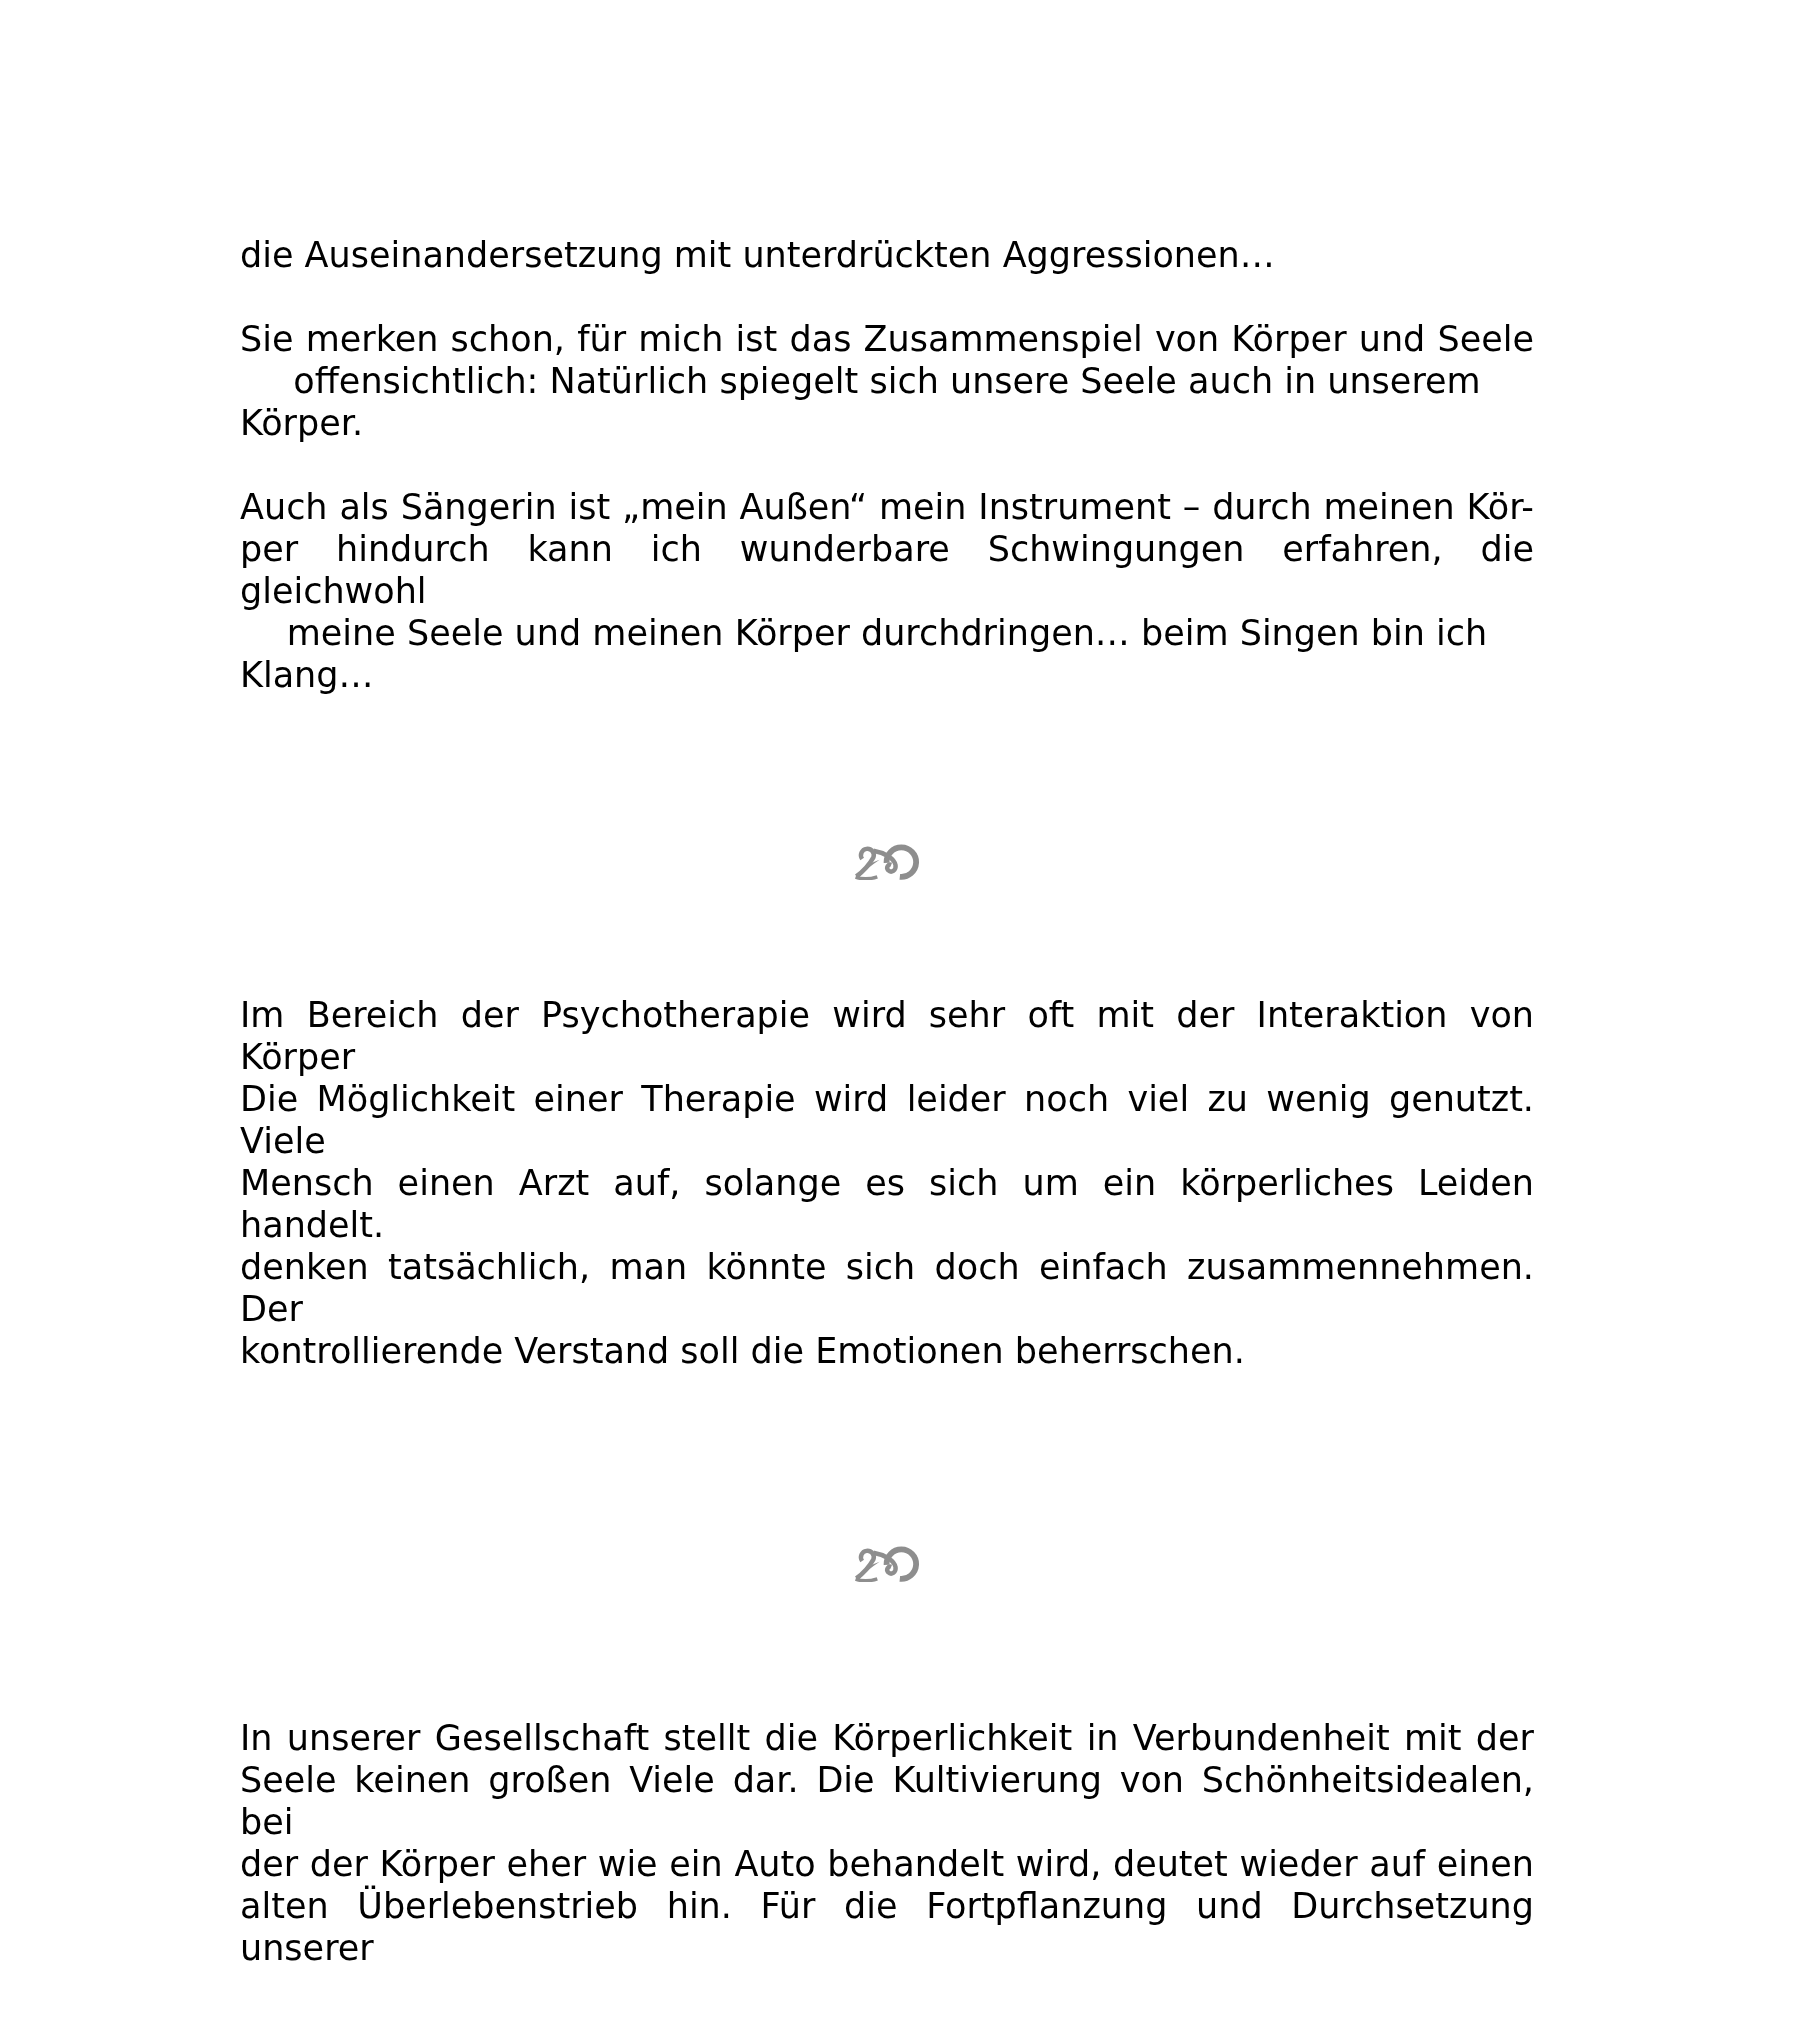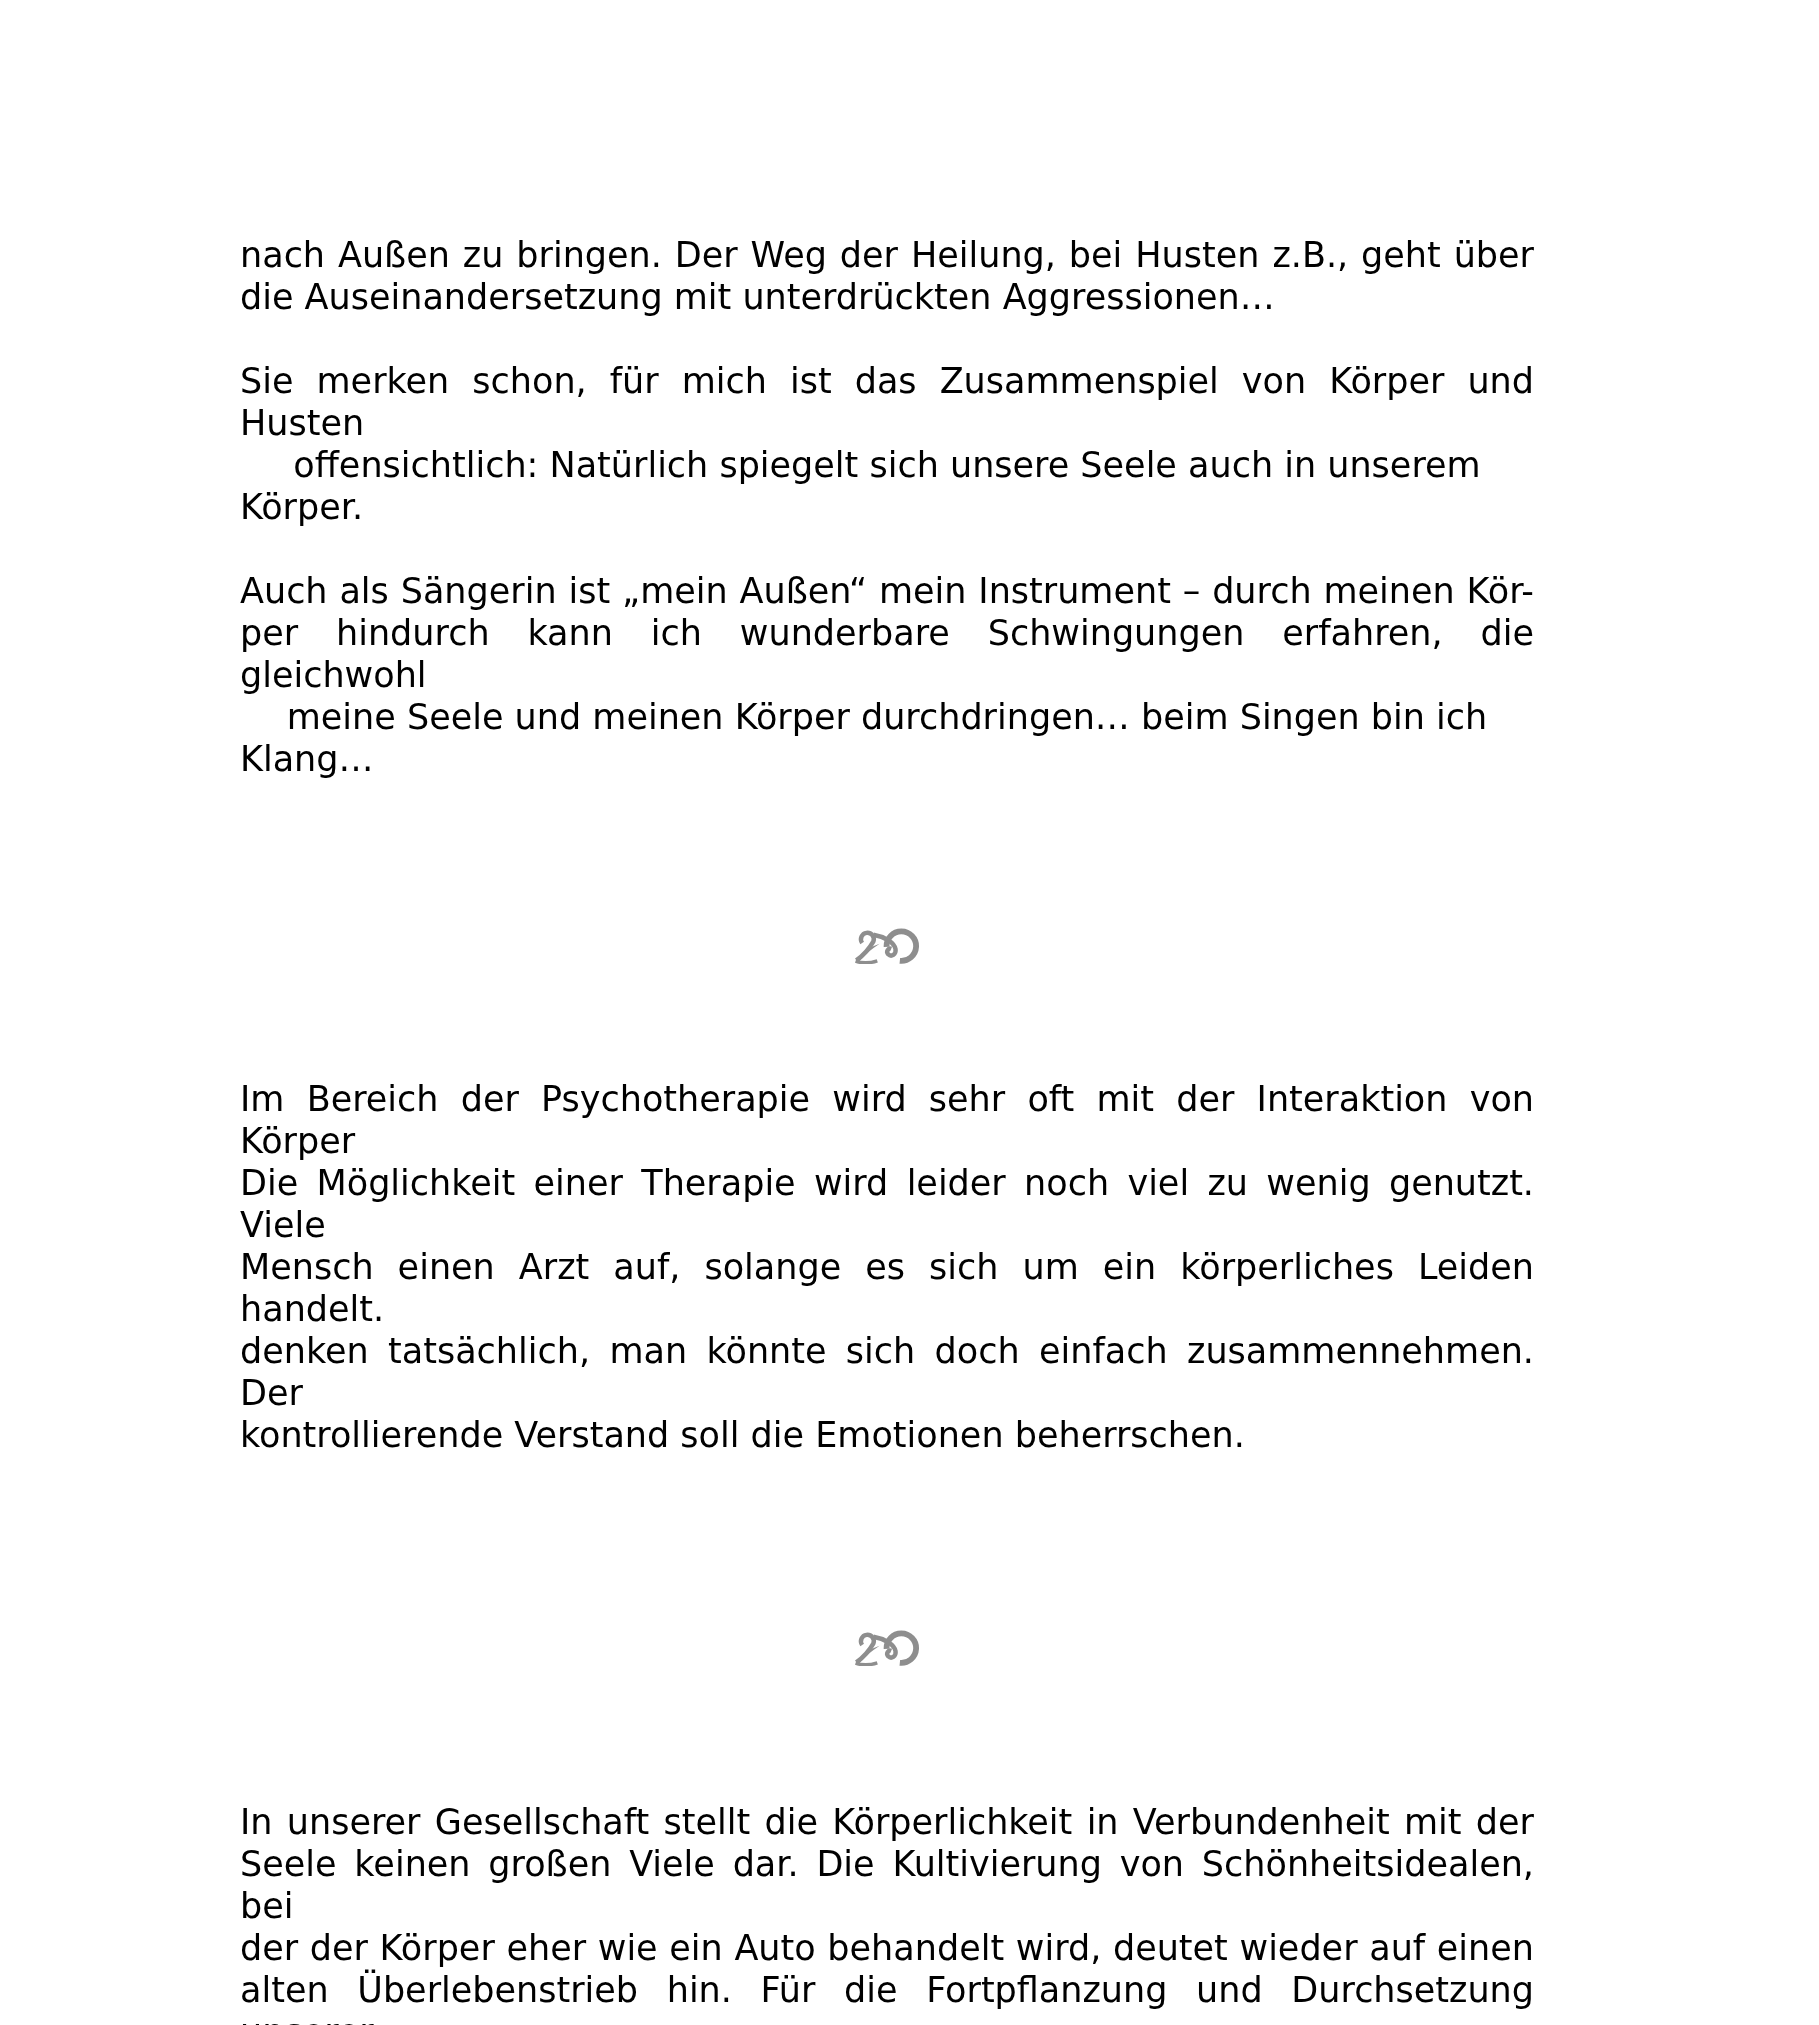--- a/index.html
+++ b/index.html
@@ -49,26 +49,25 @@
   }
   .ornament svg { display: block; }
 </style>
 </head>
 <body>
 
 <div class="page">
   <div class="content">
 
     <div class="para" id="p1">
-      <div class="line">nach Außen zu bringen. Der Weg der Heilung, bei Husten z.B., geht über</div>
       <div class="line last">die Auseinandersetzung mit unterdrückten Aggressionen…</div>
     </div>
 
     <div class="para" id="p2">
-      <div class="line">Sie merken schon, für mich ist das Zusammenspiel von Körper und Husten</div>
+      <div class="line">Sie merken schon, für mich ist das Zusammenspiel von Körper und Seele</div>
       <div class="line last">offensichtlich: Natürlich spiegelt sich unsere Seele auch in unserem Körper.</div>
     </div>
 
     <div class="para" id="p3">
       <div class="line">Auch als Sängerin ist „mein Außen“ mein Instrument – durch meinen Kör-</div>
       <div class="line">per hindurch kann ich wunderbare Schwingungen erfahren, die gleichwohl</div>
       <div class="line last">meine Seele und meinen Körper durchdringen… beim Singen bin ich Klang…</div>
     </div>
 
     <div class="ornament" id="orn1">

